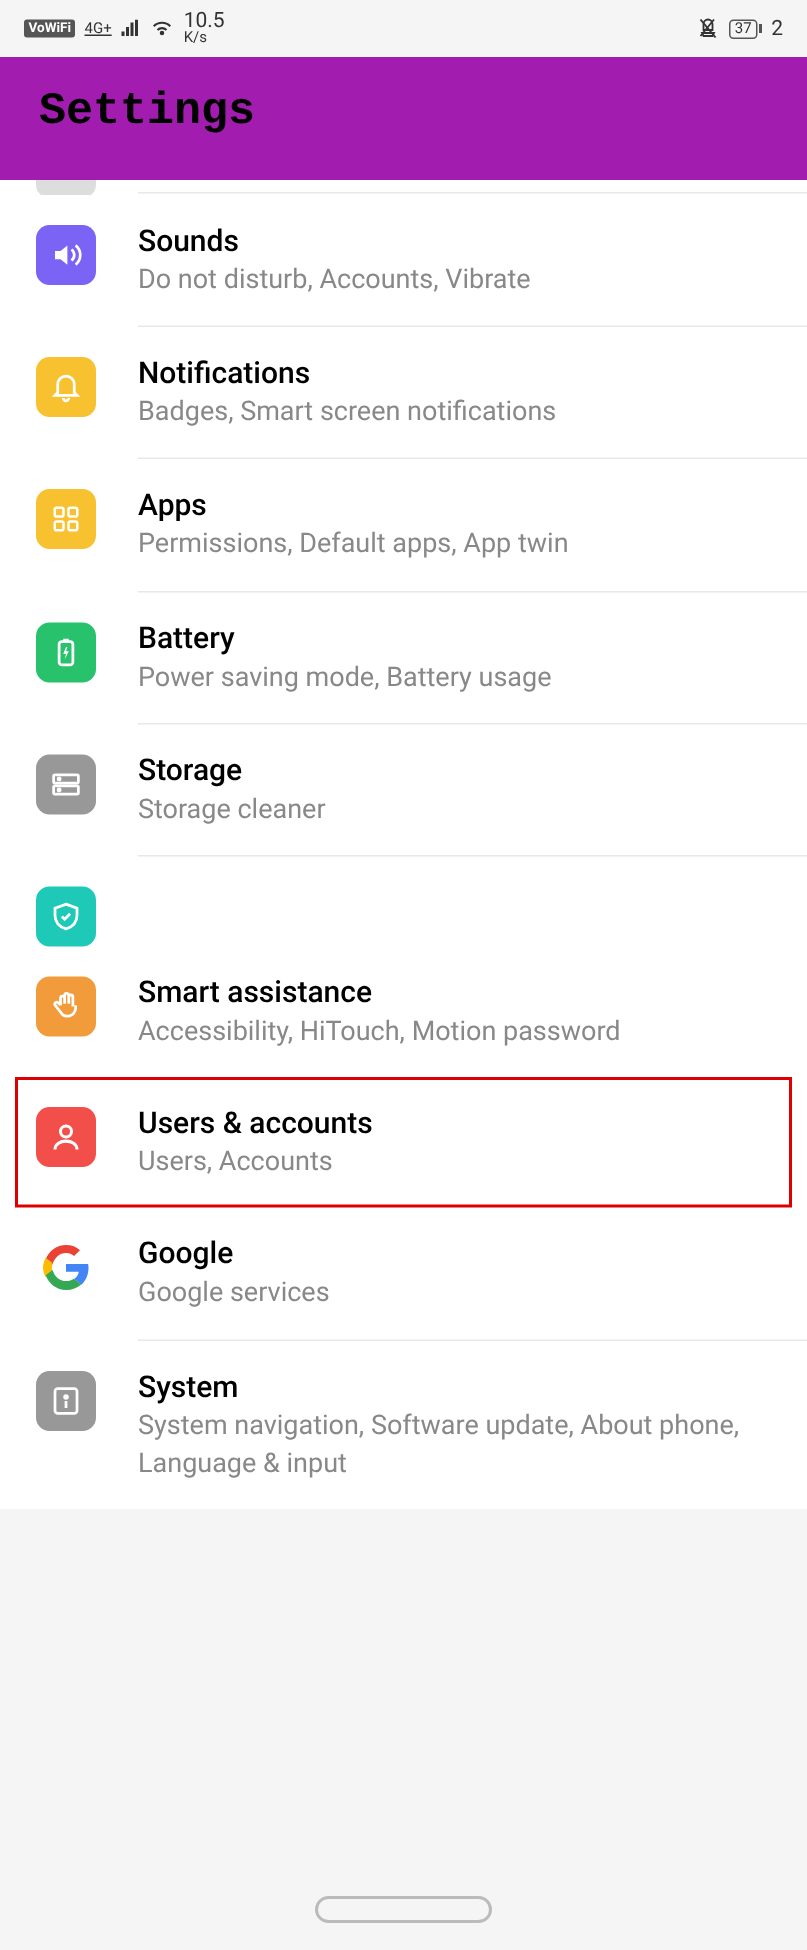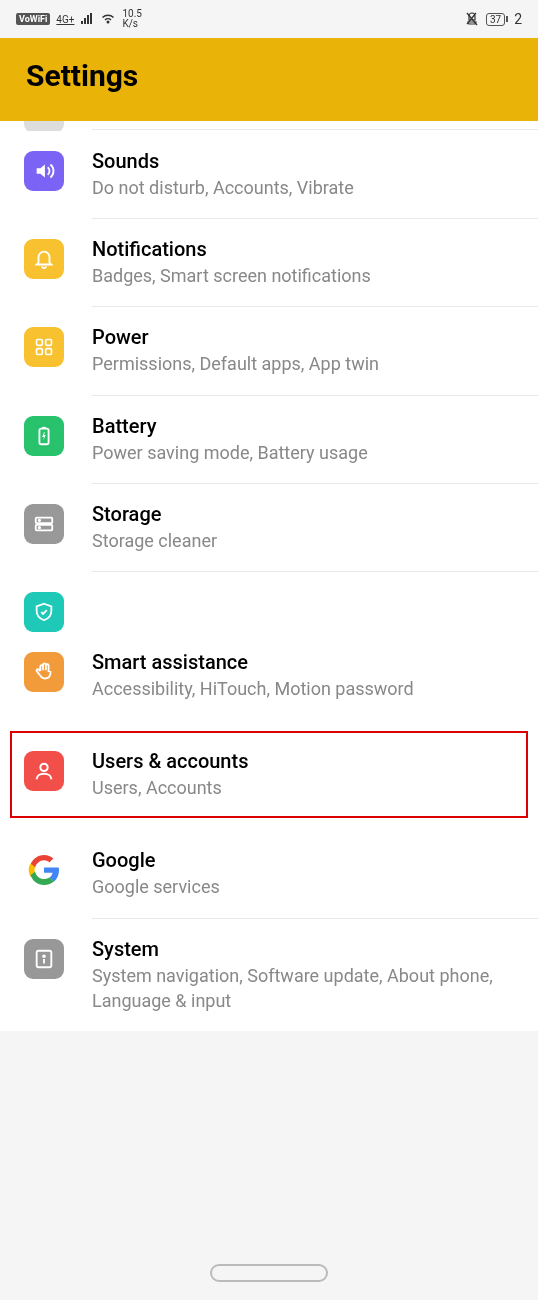--- a/index.html
+++ b/index.html
@@ -21,40 +21,41 @@
     color: #333;
   }
   .status-left { display: flex; align-items: center; gap: 6px; }
   .status-right { display: flex; align-items: center; gap: 6px; }
   .vowifi {
     background: #555; color: white; font-size: 9px; padding: 1px 3px;
     border-radius: 2px; font-weight: bold;
   }
   .header {
     padding: 20px 26px 28px;
-    background: #eab308;
+    background: #a21caf;
+    font-family: Liberation Mono, monospace;
   }
   .header-title {
     font-size: 30px;
     font-weight: 700;
     color: #000;
   }
   .list {
     background: #fff;
   }
   .row {
     display: flex;
     align-items: flex-start;
     padding: 0 0 0 24px;
     position: relative;
   }
   .row.highlighted {
     outline: 2px solid #d00;
     outline-offset: -2px;
-    margin: 12px 10px;
+    margin: 0 10px;
     padding-left: 14px;
   }
   .icon {
     width: 40px;
     height: 40px;
     border-radius: 9px;
     flex-shrink: 0;
     margin-top: 20px;
     margin-right: 28px;
     display: flex;
@@ -117,21 +118,21 @@
       <svg width="14" height="12" viewBox="0 0 14 12">
           <path d="M1 11h2V8H1zm3 0h2V5H4zm3 0h2V2H7zm3 0h2V0h-2z" fill="#333"></path>
         </svg>
     </span>
     <span>
       <svg width="16" height="12" viewBox="0 0 16 12">
           <path d="M8 10.5a1.5 1.5 0 100-3 1.5 1.5 0 000 3zM4.5 6.5a5 5 0 017 0l-1 1a3.6 3.6 0 00-5 0zM2 4a8.5 8.5 0 0112 0l-1 1a7 7 0 00-10 0z" fill="#333"></path>
         </svg>
     </span>
     <span style="line-height:1;">
-      <span style="display:block;font-size:10px;">10.5</span>
+      <span style="display:block;font-size:14px;">10.5</span>
       <span style="display:block;font-size:10px;">K/s</span>
     </span>
   </div>
   <div class="status-right">
     <span>
       <svg width="16" height="16" viewBox="0 0 16 16">
           <path d="M8 2a3 3 0 00-3 3v3a3 3 0 001 2.2L3.5 3.5l1-1L13 13l-1 1-1.3-1.3A5 5 0 013 9H2a6 6 0 005 5.9V16h2v-1.1A6 6 0 0014 9h-1a5 5 0 01-.3 1.7L8 6V5a3 3 0 00-3-3z" fill="none"></path>
           <path d="M12 2L3 13M8 2c-1.7 0-3 1.3-3 3v4l6 0V5c0-1.7-1.3-3-3-3zM4 11h8l-1 2H5z" stroke="#333" stroke-width="1.2" fill="none"></path>
           <line x1="3" y1="2" x2="13" y2="14" stroke="#333" stroke-width="1.3"></line>
         </svg>
@@ -183,21 +184,21 @@
   <div class="row">
     <div class="icon ic-apps">
       <svg width="20" height="20" viewBox="0 0 24 24" fill="none" stroke="#fff" stroke-width="2">
           <rect x="3" y="3" width="7" height="7" rx="1.5"></rect>
           <rect x="14" y="3" width="7" height="7" rx="1.5"></rect>
           <rect x="3" y="14" width="7" height="7" rx="1.5"></rect>
           <rect x="14" y="14" width="7" height="7" rx="1.5"></rect>
         </svg>
     </div>
     <div class="content">
-      <div class="title">Power</div>
+      <div class="title">Apps</div>
       <div class="subtitle">Permissions, Default apps, App twin</div>
     </div>
   </div>
 
   <div class="row">
     <div class="icon ic-battery">
       <svg width="22" height="22" viewBox="0 0 24 24" fill="none" stroke="#fff" stroke-width="2">
           <rect x="7" y="4" width="10" height="17" rx="2"></rect>
           <path d="M10 2h4v2h-4z" fill="#fff" stroke="none"></path>
           <path d="M12 8l-2 5h2l-1 4 3-6h-2l1-3z" fill="#fff" stroke="none"></path>

